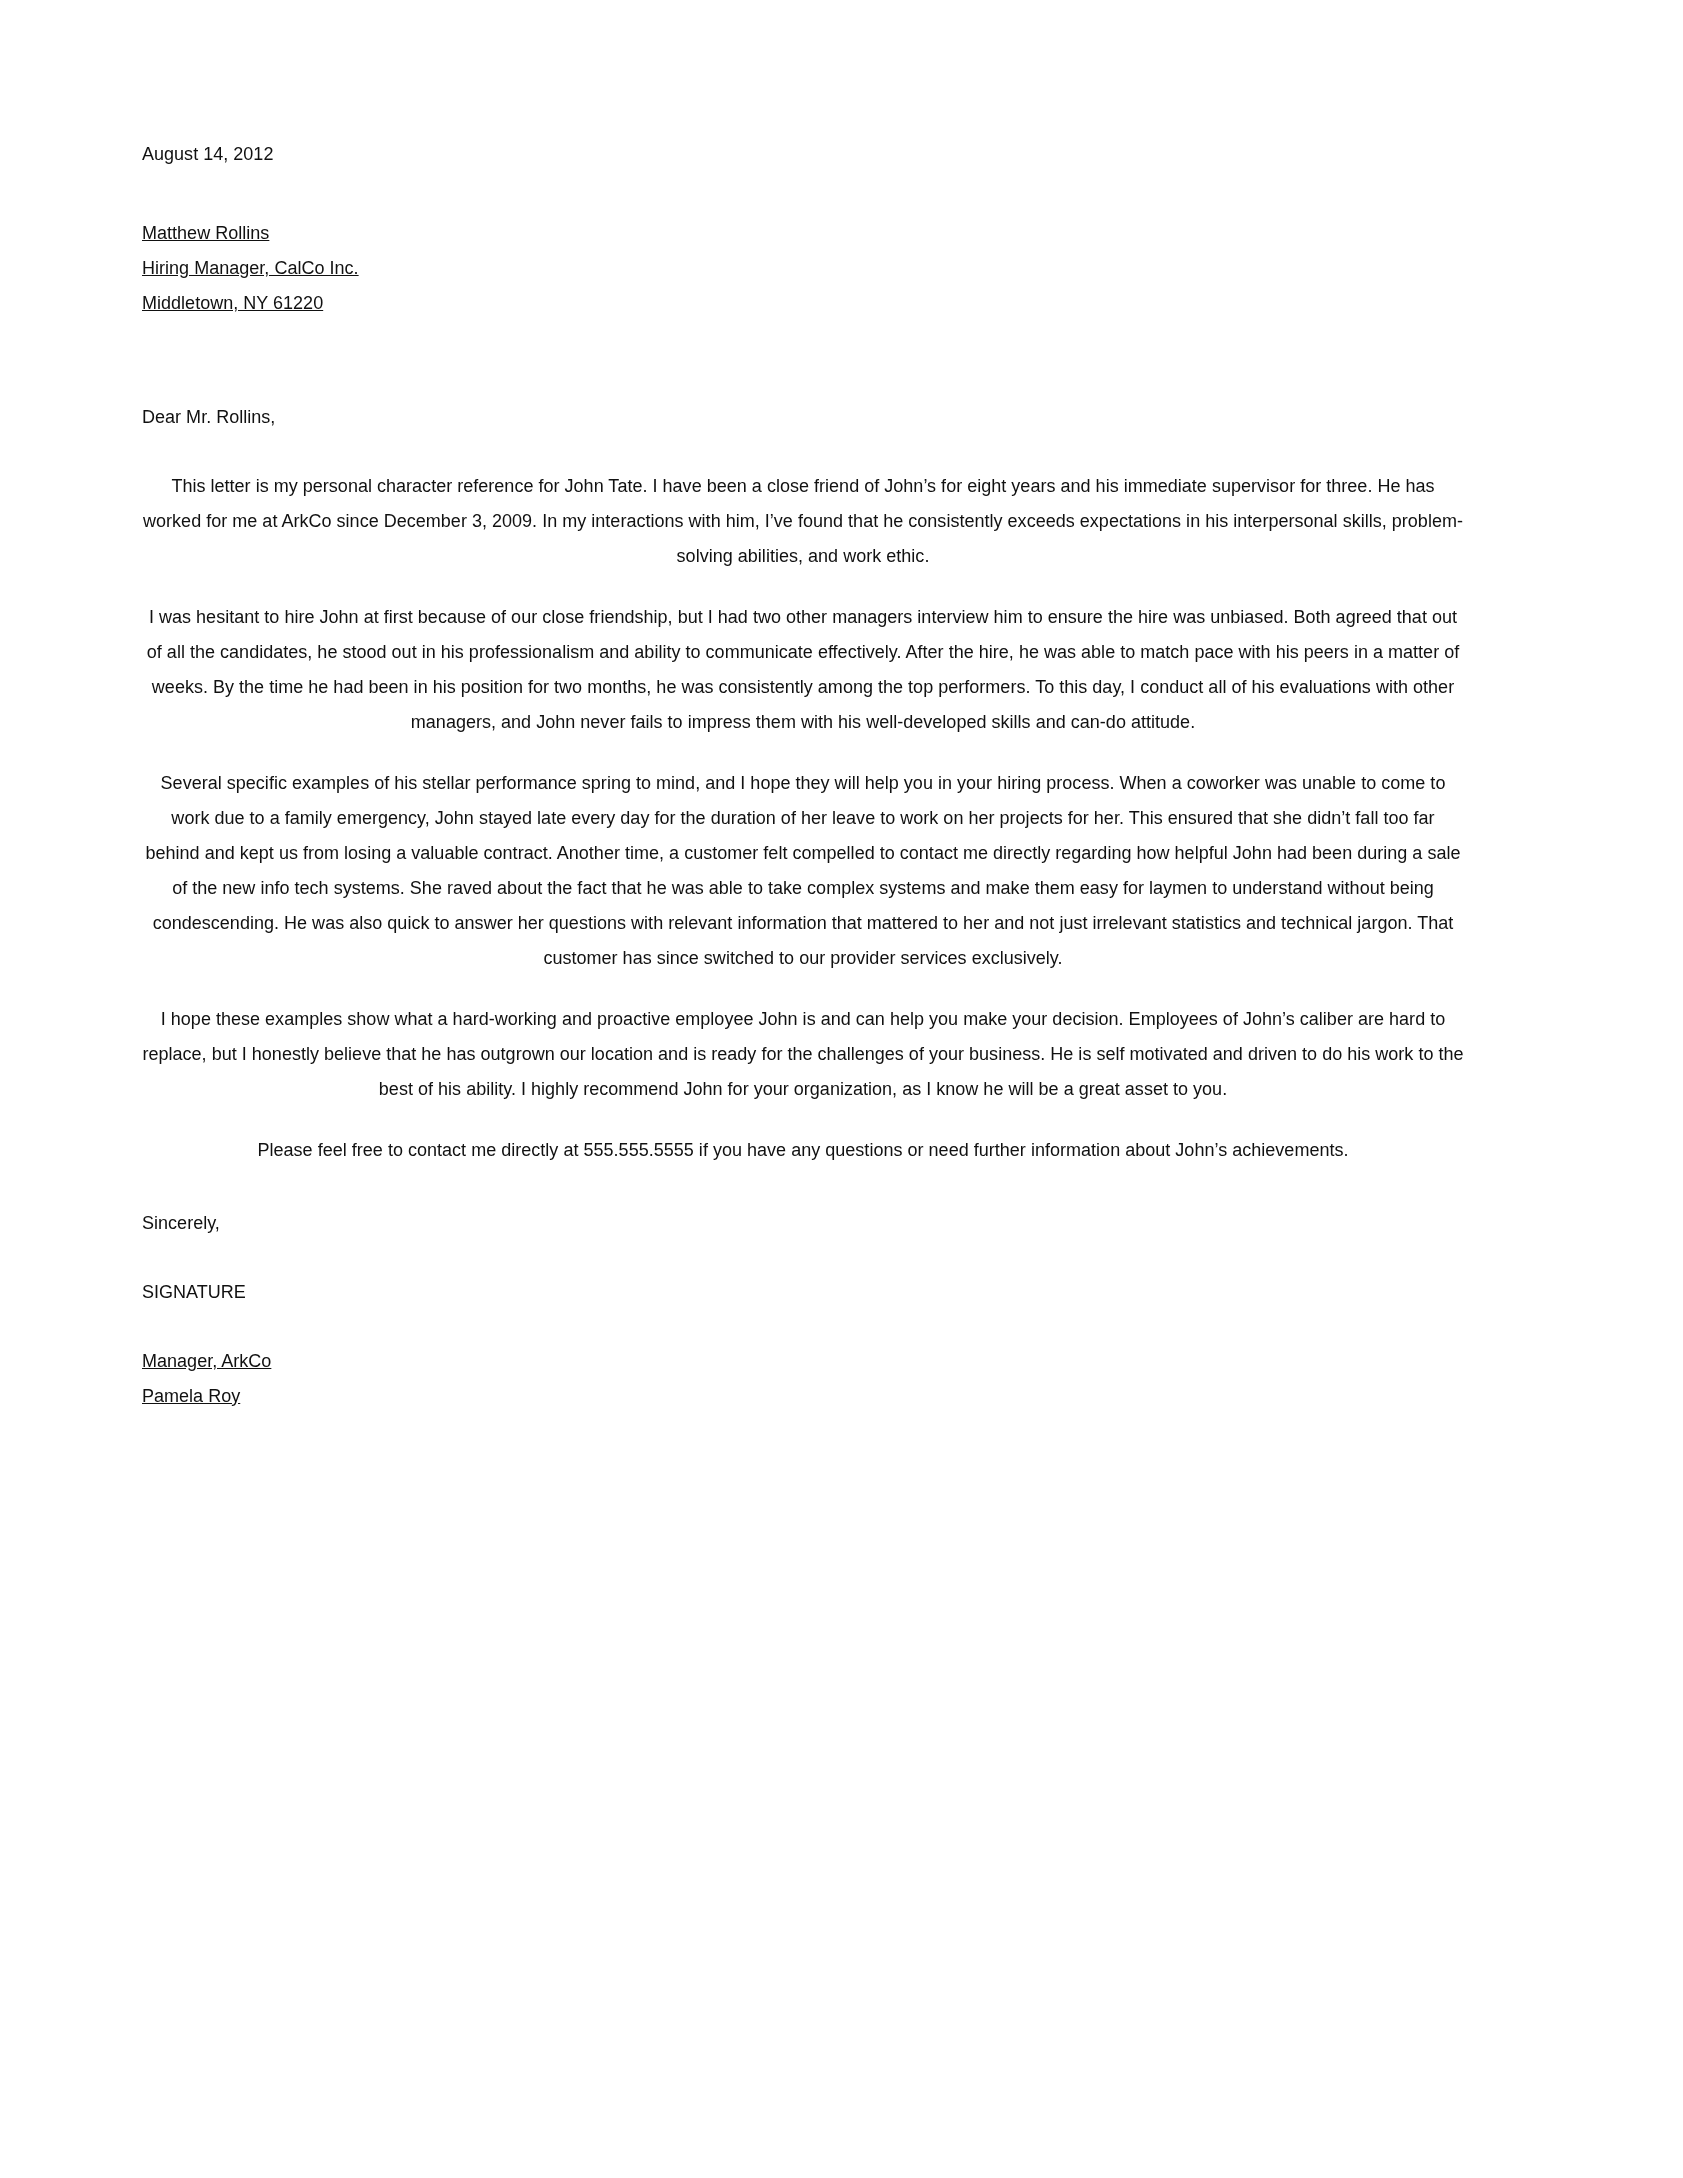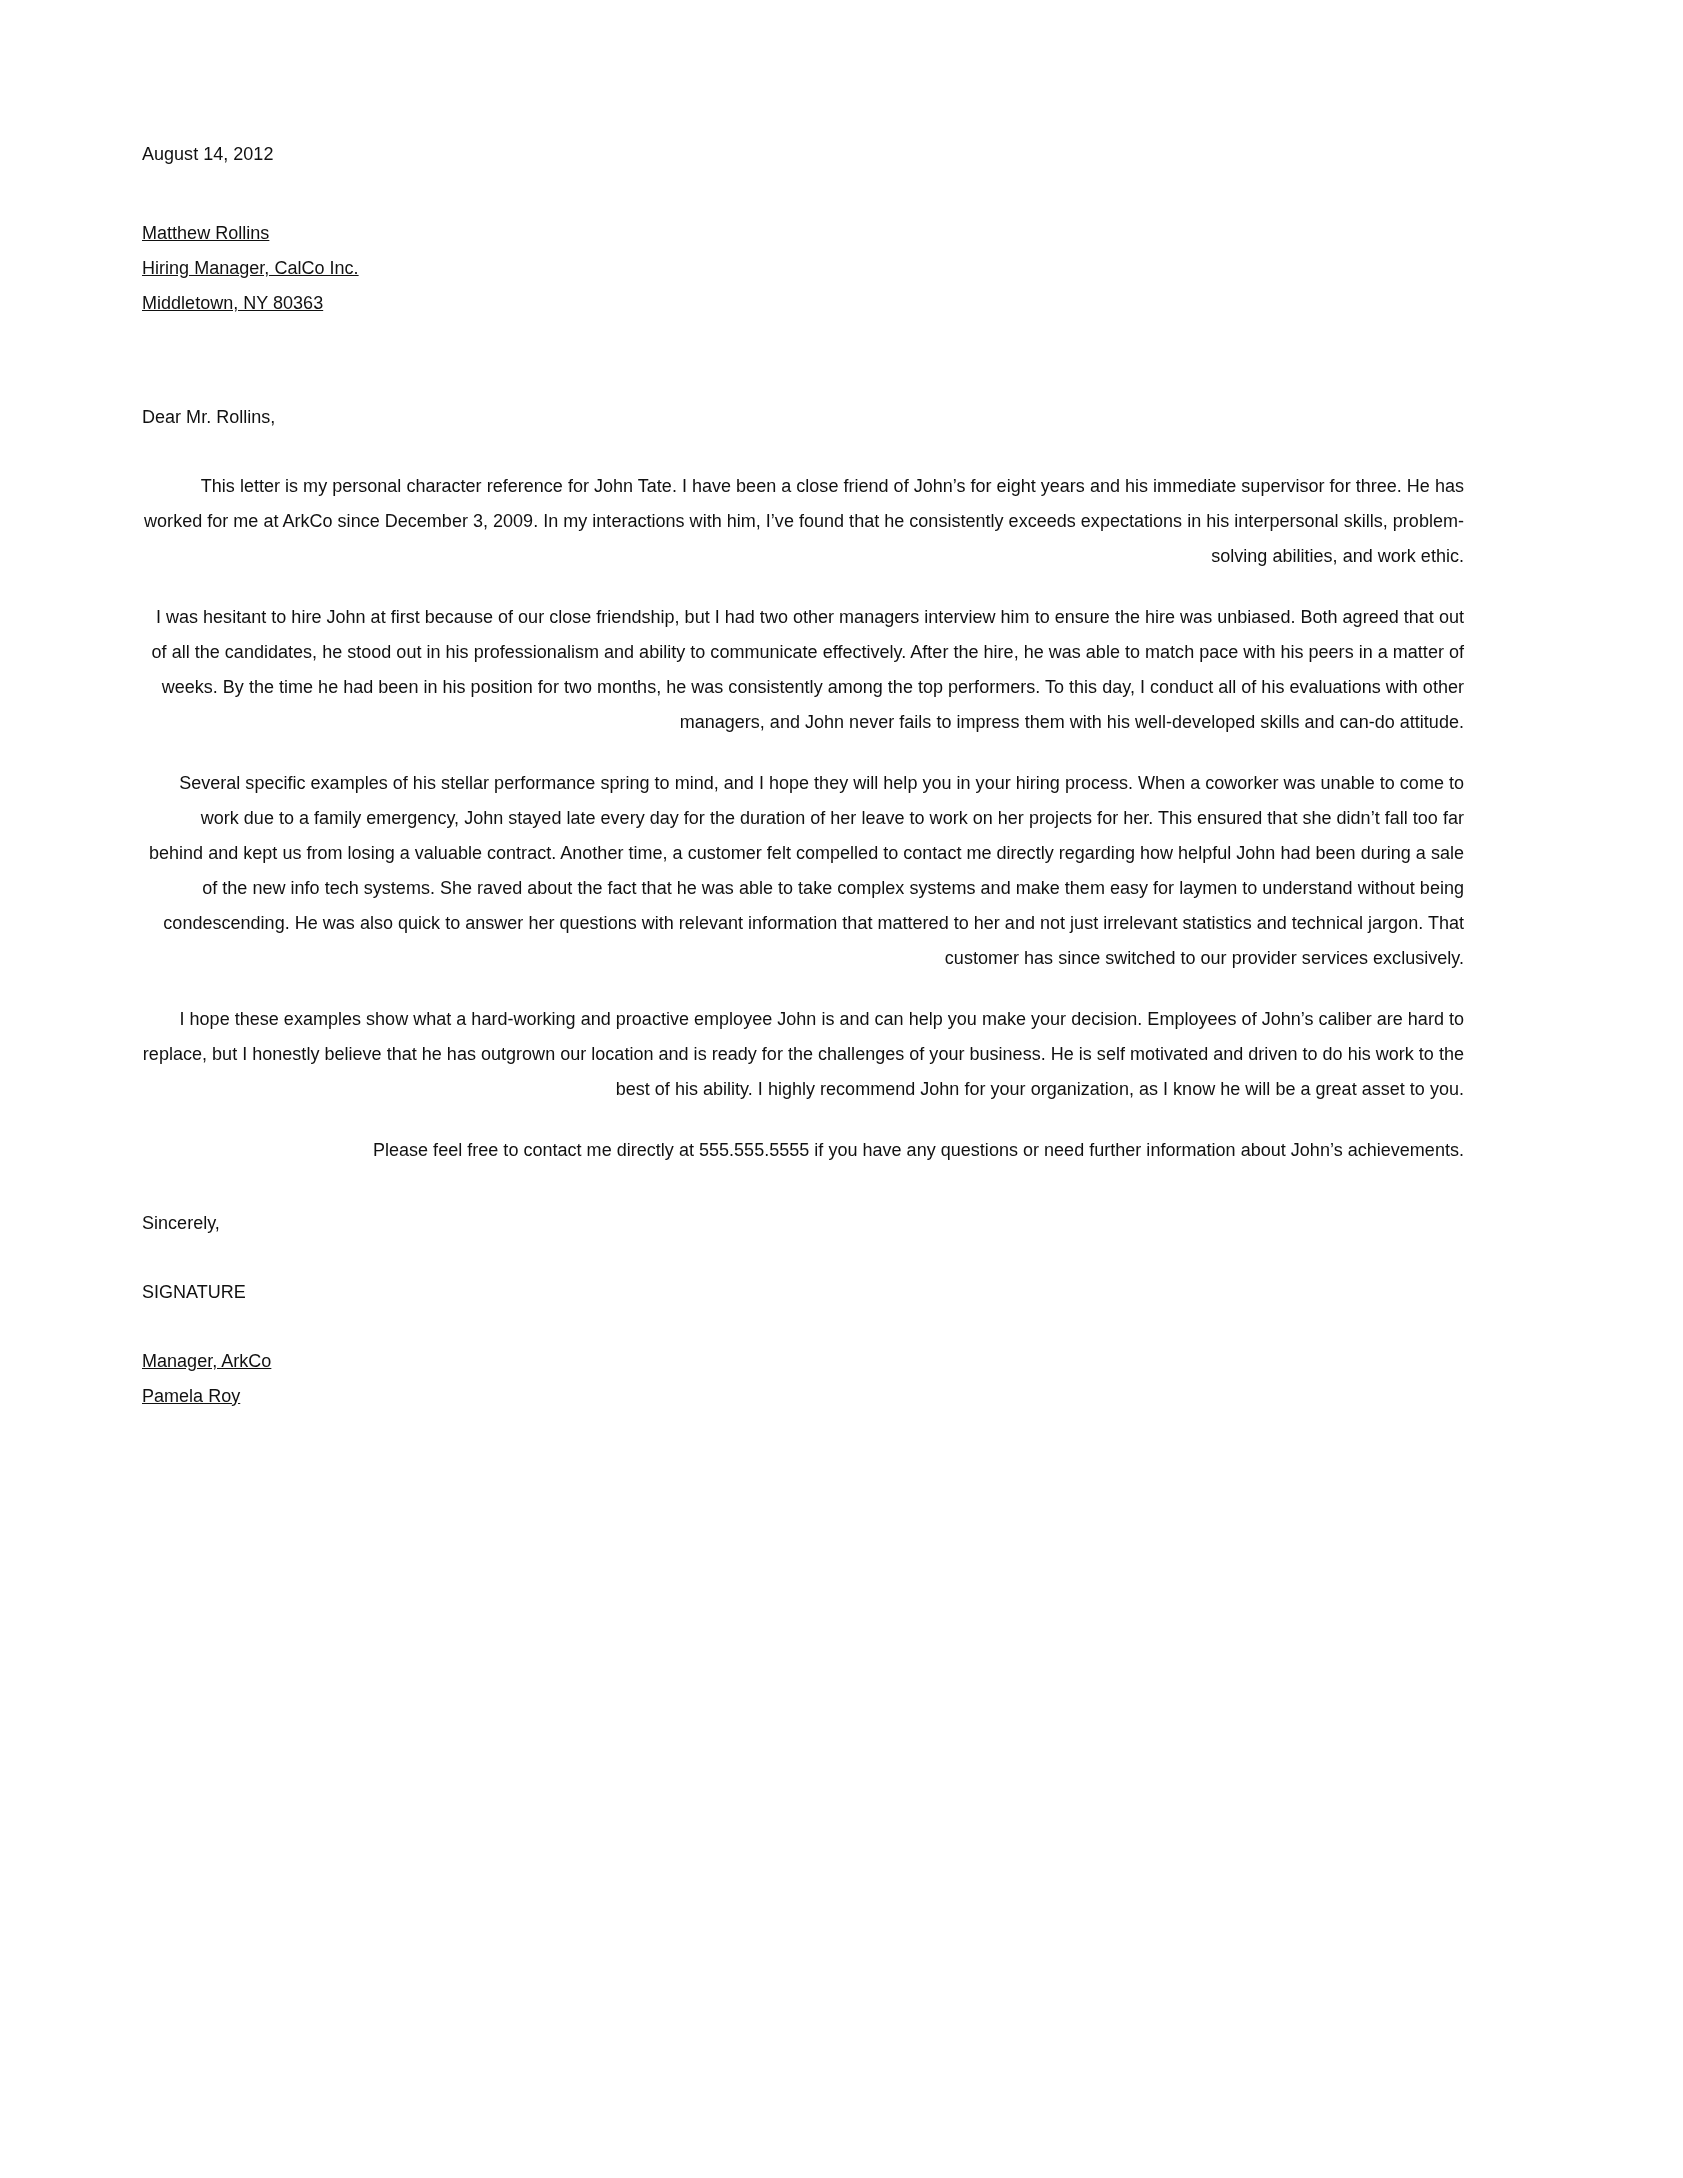--- a/index.html
+++ b/index.html
@@ -39,39 +39,39 @@
   }
   
   .date-block { margin-bottom: 0; }
   .gap-44 { height: 44px; }
   .gap-80 { height: 79px; }
   .gap-34 { height: 34px; }
   .gap-26 { height: 26px; }
   .gap-38 { height: 38px; }
   .para {
     margin: 0;
-    text-align: right;
+    text-align: center;
     white-space: normal;
   }
   .addr-line { white-space: nowrap; text-decoration: underline; }
 </style>
 </head>
 <body>
 
 <div class="page">
   <div class="letter">
 
     <div class="line block date-block">August 14, 2012</div>
 
     <div class="gap-44"></div>
 
     <div class="block">
       <div class="line addr-line">Matthew Rollins</div>
       <div class="line addr-line">Hiring Manager, CalCo Inc.</div>
-      <div class="line addr-line">Middletown, NY 80363</div>
+      <div class="line addr-line">Middletown, NY 61220</div>
     </div>
 
     <div class="gap-80"></div>
 
     <div class="line block">Dear Mr. Rollins,</div>
 
     <div class="gap-34"></div>
 
     <p class="para">This letter is my personal character reference for John Tate. I have been a close friend of John’s for eight years and his immediate supervisor for three. He has worked for me at ArkCo since December 3, 2009. In my interactions with him, I’ve found that he consistently exceeds expectations in his interpersonal skills, problem-solving abilities, and work ethic.</p>
 

